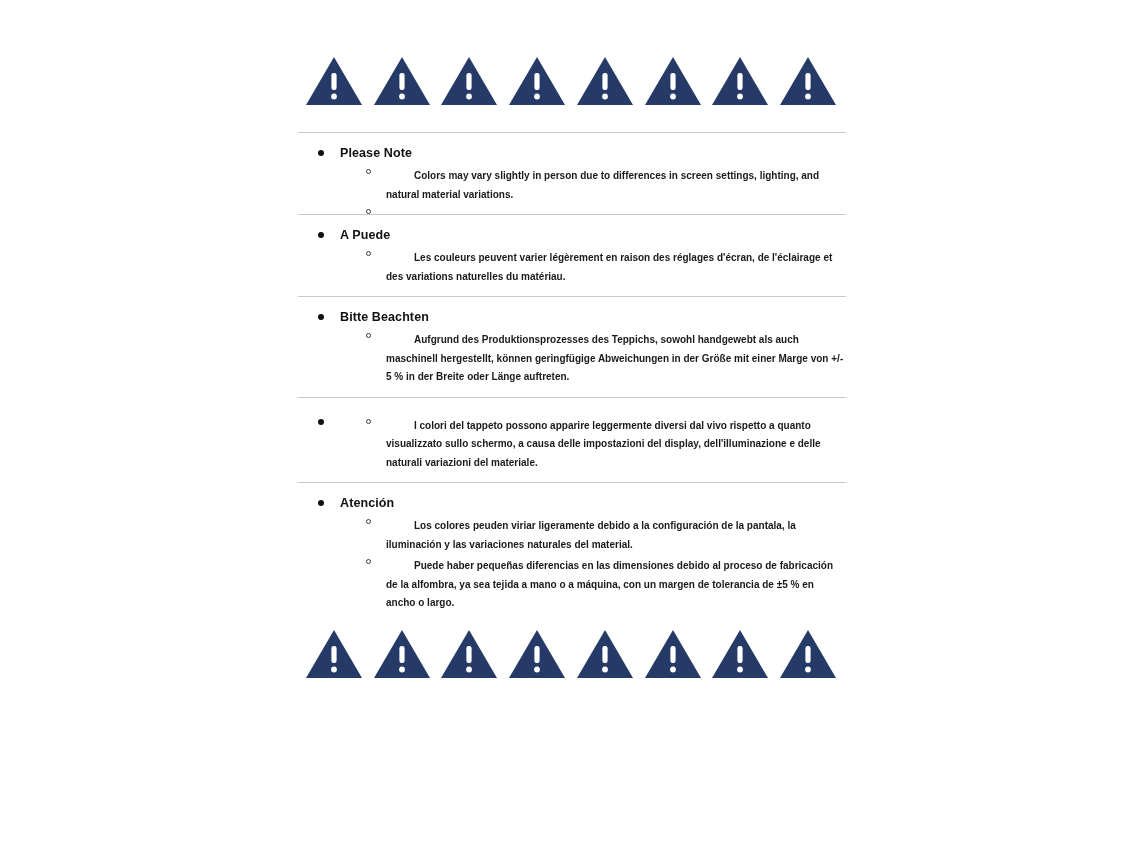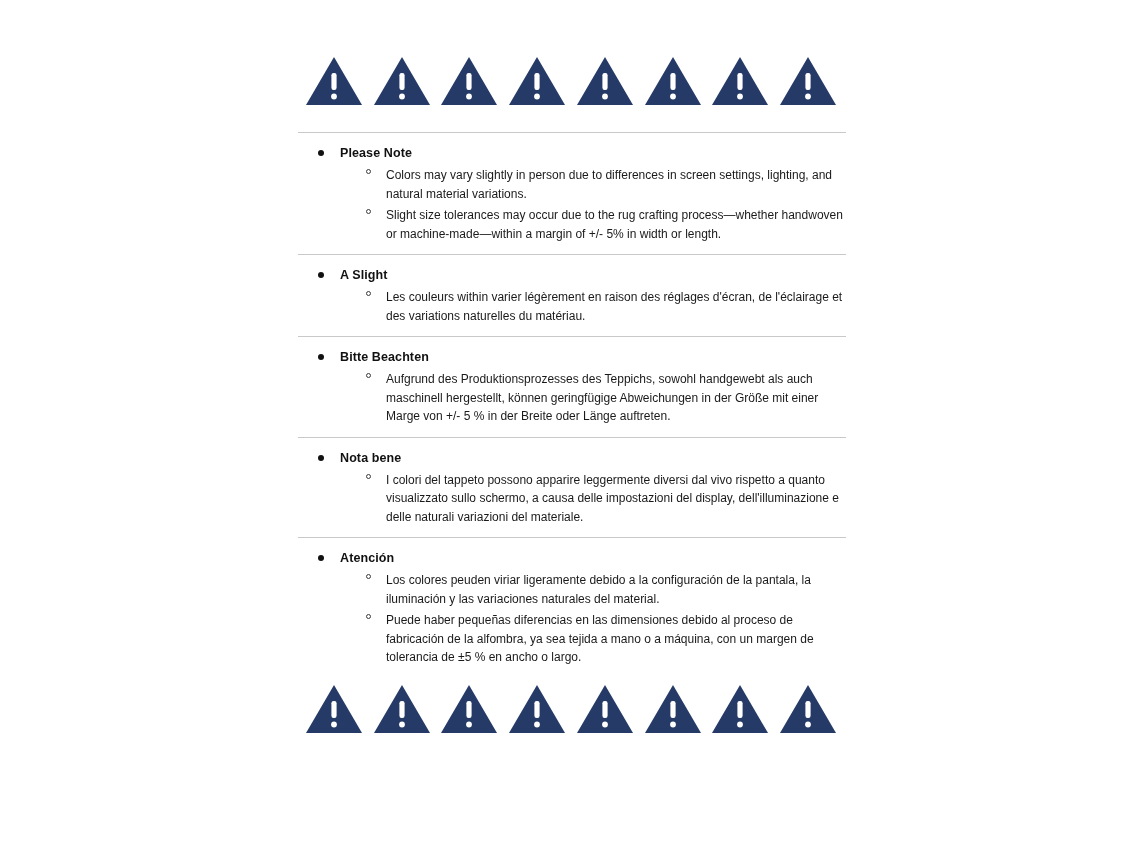--- a/index.html
+++ b/index.html
@@ -101,24 +101,25 @@
     left: 26px;
     top: 4px;
     width: 5px;
     height: 5px;
     border-radius: 50%;
     border: 1px solid #3a3a3a;
     box-sizing: border-box;
     background: transparent;
   }
   .item-text {
-    font-size: 12px;
+    font-size: 10px;
     line-height: 15.5px;
     color: #1a1a1a;
-    font-weight: 400;
+    font-weight: 700;
+    margin-left: 28px;
   }
 </style>
 </head>
 <body>
 
 <div class="page">
   <div class="content">
 
     <div class="icon-strip top">
       <span class="warn">
@@ -186,37 +187,36 @@
         <li class="lvl1">
           <span class="bullet1"></span>
           <div class="heading">Please Note</div>
           <ul class="lvl2">
             <li class="lvl2">
               <span class="bullet2"></span>
               <span class="item-text">Colors may vary slightly in person due to differences in screen settings, lighting, and natural material variations.</span>
             </li>
             <li class="lvl2">
               <span class="bullet2"></span>
-              <span class="item-text">Slight size tolerances may occur due to the rug crafting process—whether handwoven or machine-made—within a margin of +/- 5% in width or length.</span>
             </li>
           </ul>
         </li>
       </ul>
       <div class="rule-sep"></div>
     </div>
 
     <div class="section">
       <ul class="lvl1">
         <li class="lvl1">
           <span class="bullet1"></span>
-          <div class="heading">A Slight</div>
-          <ul class="lvl2">
-            <li class="lvl2">
-              <span class="bullet2"></span>
-              <span class="item-text">Les couleurs within varier légèrement en raison des réglages d'écran, de l'éclairage et des variations naturelles du matériau.</span>
+          <div class="heading">A Puede</div>
+          <ul class="lvl2">
+            <li class="lvl2">
+              <span class="bullet2"></span>
+              <span class="item-text">Les couleurs peuvent varier légèrement en raison des réglages d'écran, de l'éclairage et des variations naturelles du matériau.</span>
             </li>
           </ul>
         </li>
       </ul>
       <div class="rule-sep"></div>
     </div>
 
     <div class="section">
       <ul class="lvl1">
         <li class="lvl1">
@@ -230,21 +230,20 @@
           </ul>
         </li>
       </ul>
       <div class="rule-sep"></div>
     </div>
 
     <div class="section">
       <ul class="lvl1">
         <li class="lvl1">
           <span class="bullet1"></span>
-          <div class="heading">Nota bene</div>
           <ul class="lvl2">
             <li class="lvl2">
               <span class="bullet2"></span>
               <span class="item-text">I colori del tappeto possono apparire leggermente diversi dal vivo rispetto a quanto visualizzato sullo schermo, a causa delle impostazioni del display, dell'illuminazione e delle naturali variazioni del materiale.</span>
             </li>
           </ul>
         </li>
       </ul>
       <div class="rule-sep"></div>
     </div>

